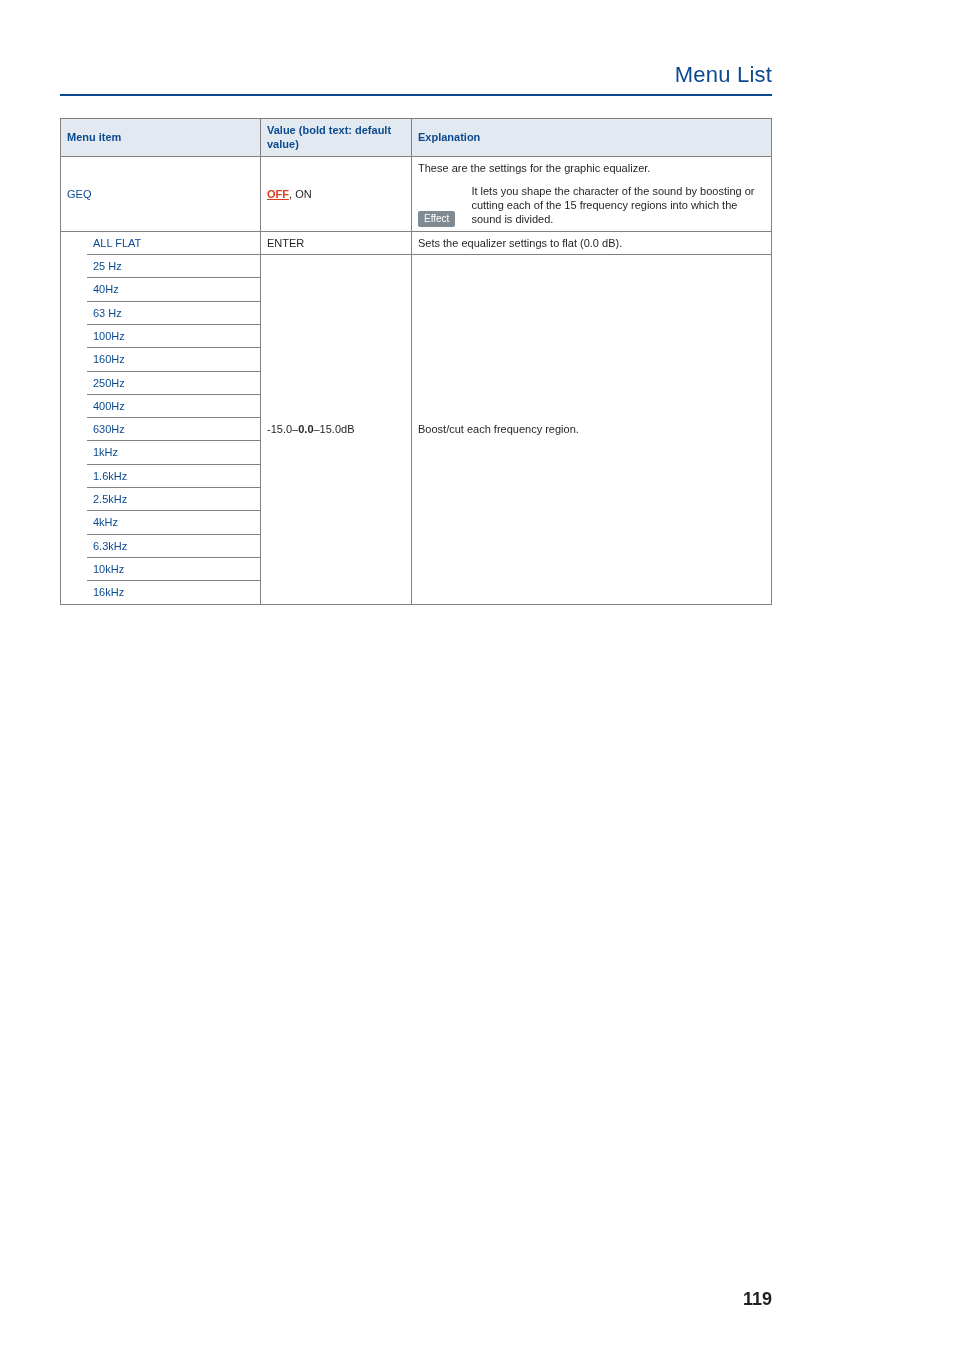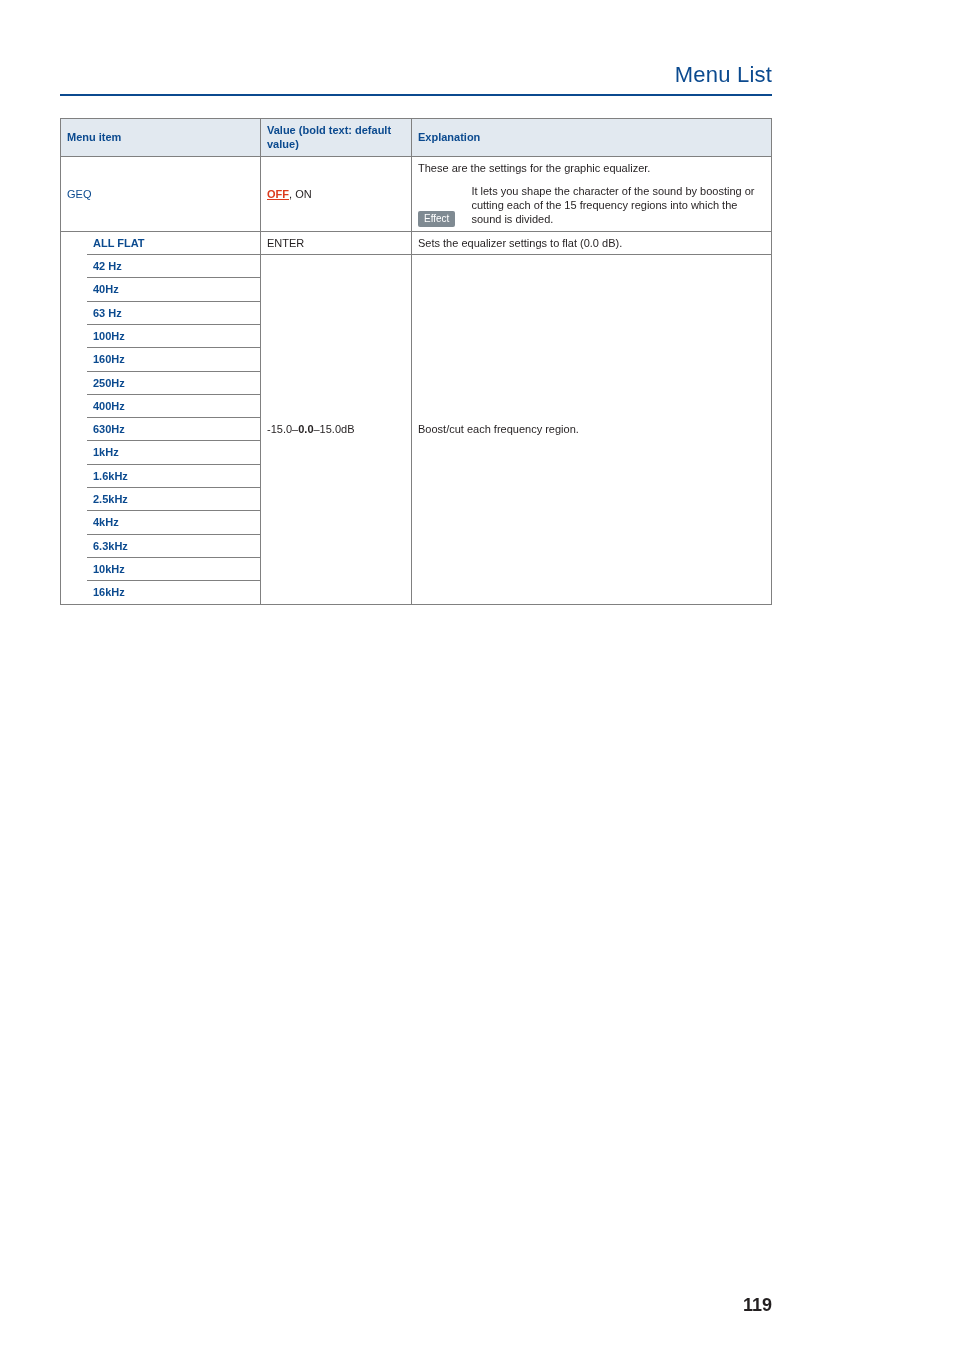--- a/index.html
+++ b/index.html
@@ -67,21 +67,21 @@
     width: 14px;
     padding: 0;
     border-top: none !important;
     border-bottom: none !important;
   }
   .sub-indent-left.first { border-top: 1px solid #808080 !important; }
   .sub-indent-left.last  { border-bottom: 1px solid #808080 !important; }
   .sub-name {
     border-left: none !important;
     color: #0b4a8f;
-    font-weight: 700;
+    font-weight: 400;
     width: 161px;
   }
 
   .value-off { color: #dc3b1e; font-weight: 700; text-decoration: underline; }
   .value-on, .value-plain { color: #231f20; font-weight: 400; }
   .value-bold { font-weight: 700; margin-top: 32px; }
 
   .badge {
     display: inline-block;
     background: #7f8a92;
@@ -93,21 +93,21 @@
     margin-right: 4px;
   }
   .expl-line1 { margin-bottom: 9px; }
   .expl-note { display: flex; align-items: flex-end; gap: 4px; }
   .expl-note .txt { flex: 1; margin-left: 8px; }
 
   
   .page-number {
     position: absolute;
     right: 60px;
-    bottom: 34px;
+    bottom: 40px;
     font-size: 18px;
     font-weight: 700;
     color: #231f20;
   }
 </style>
 </head>
 <body>
 
 <div class="page">
 
@@ -142,21 +142,21 @@
 
       <tr>
         <td class="sub-indent-left first"></td>
         <td class="sub-name">ALL FLAT</td>
         <td>ENTER</td>
         <td>Sets the equalizer settings to flat (0.0 dB).</td>
       </tr>
 
       <tr>
         <td class="sub-indent-left"></td>
-        <td class="sub-name">42 Hz</td>
+        <td class="sub-name">25 Hz</td>
         <td rowspan="15">
           <span class="value-plain">-15.0–</span><span class="value-bold">0.0</span><span class="value-plain">–15.0dB</span>
         </td>
         <td rowspan="15">Boost/cut each frequency region.</td>
       </tr>
       <tr>
         <td class="sub-indent-left"></td>
         <td class="sub-name">40Hz</td>
       </tr>
       <tr>

